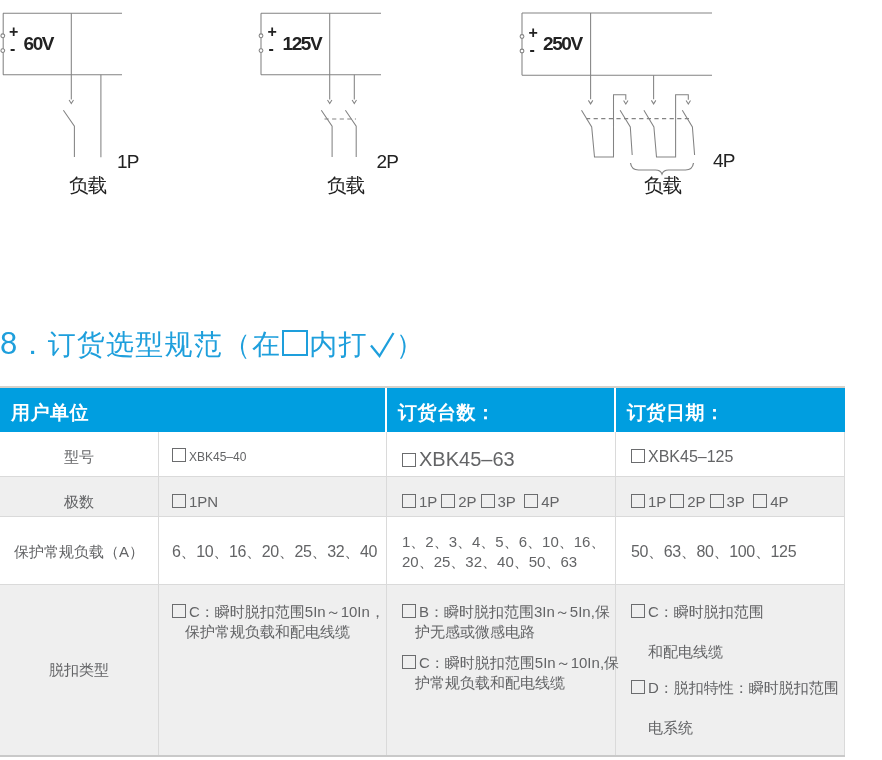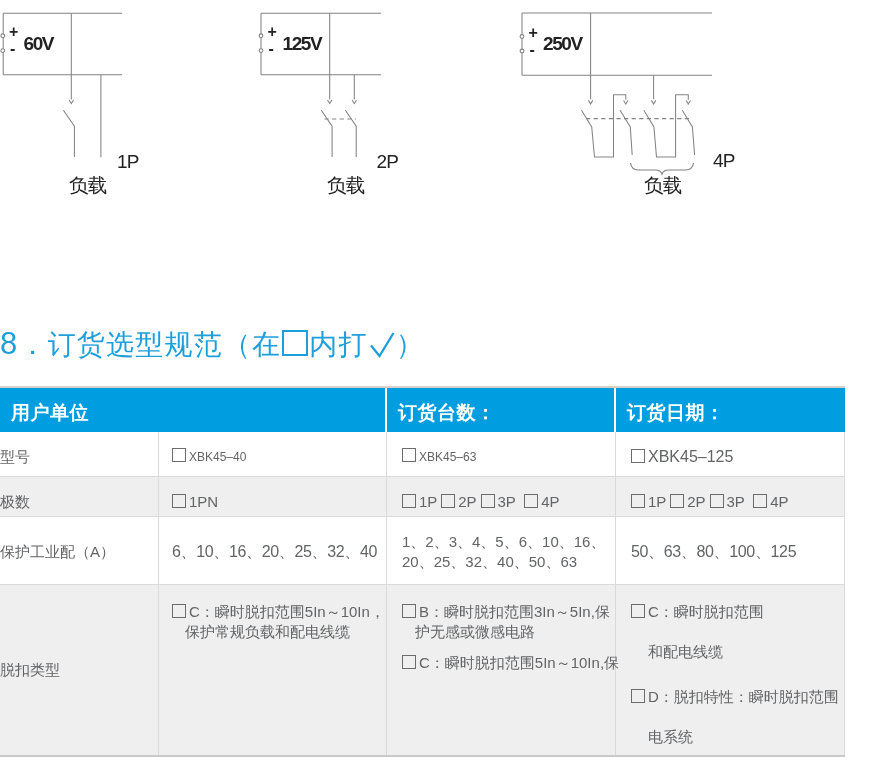--- a/index.html
+++ b/index.html
@@ -8,21 +8,21 @@
   .abs{position:absolute;}
   
   .topline{left:0;top:386px;width:845px;height:2px;background:#d8d1c9;}
   .hblue{top:388px;height:44px;background:#009ee0;}
   .hblue span{position:absolute;left:11px;top:12px;color:#ffffff;font-weight:bold;font-size:19px;letter-spacing:.5px;}
   .rowbg{left:0;width:845px;background:#efefef;}
   .hb{left:0;width:845px;height:1px;background:#dadada;}
   .vb{width:1px;background:#dadada;top:432px;height:323px;}
   .botline{left:0;top:755px;width:845px;height:2px;background:#c9c9c9;}
   .cell{color:#636466;font-size:15px;}
-  .lab{left:0;width:158px;text-align:left;}
+  .lab{left:0;width:158px;text-align:center;}
   .ck{display:inline-block;width:12px;height:12px;border:1px solid #6b6c6e;margin-right:3px;vertical-align:-1px;}
   
   .h8{left:0;top:326px;color:#1e9fdc;font-size:28px;width:700px;letter-spacing:1.2px;}
   .hck{display:inline-block;width:22px;height:22px;border:2px solid #1e9fdc;margin:0 1px;vertical-align:-2px;}
 </style>
 </head>
 <body>
 
 <svg class="abs" style="left:0;top:0" width="882" height="310" viewBox="0 0 882 310">
   <g fill="none" stroke="#838383" stroke-width="1.05">
@@ -111,37 +111,37 @@
 <div class="abs hb" style="top:584px"></div>
 <div class="abs botline"></div>
 
 <div class="abs vb" style="left:158px"></div>
 <div class="abs vb" style="left:386px"></div>
 <div class="abs vb" style="left:615px"></div>
 <div class="abs vb" style="left:844px"></div>
 
 <div class="abs cell lab" style="top:448px">型号</div>
 <div class="abs cell" style="left:172px;top:448px;font-size:12px"><i class="ck"></i>XBK45–40</div>
-<div class="abs cell" style="left:402px;top:448px;font-size:12px"><i class="ck"></i>XBK45–63</div>
+<div class="abs cell" style="left:402px;top:448px;font-size:20px"><i class="ck"></i>XBK45–63</div>
 <div class="abs cell" style="left:631px;top:448px;font-size:16px"><i class="ck"></i>XBK45–125</div>
 
 <div class="abs cell lab" style="top:493px">极数</div>
 <div class="abs cell" style="left:172px;top:493px"><i class="ck"></i>1PN</div>
 <div class="abs cell" style="left:402px;top:493px"><i class="ck"></i>1P <i class="ck"></i>2P <i class="ck"></i>3P&nbsp; <i class="ck"></i>4P</div>
 <div class="abs cell" style="left:631px;top:493px"><i class="ck"></i>1P <i class="ck"></i>2P <i class="ck"></i>3P&nbsp; <i class="ck"></i>4P</div>
 
-<div class="abs cell lab" style="top:543px">保护工业配（A）</div>
+<div class="abs cell lab" style="top:543px">保护常规负载（A）</div>
 <div class="abs cell" style="left:172px;top:542px;font-size:16px;letter-spacing:-0.35px">6、10、16、20、25、32、40</div>
 <div class="abs cell" style="left:402px;top:532px;line-height:20px">1、2、3、4、5、6、10、16、<br>20、25、32、40、50、63</div>
 <div class="abs cell" style="left:631px;top:542px;font-size:16px;letter-spacing:-0.35px">50、63、80、100、125</div>
 
 <div class="abs cell lab" style="top:661px">脱扣类型</div>
 <div class="abs cell" style="left:172px;top:602px;line-height:20px">
   <i class="ck"></i>C：瞬时脱扣范围5In～10In，<br><span style="padding-left:13px">保护常规负载和配电线缆</span>
 </div>
 <div class="abs cell" style="left:402px;top:602px;line-height:20px">
   <div><i class="ck"></i>B：瞬时脱扣范围3In～5In,保<br><span style="padding-left:13px">护无感或微感电路</span></div>
-  <div style="margin-top:11px"><i class="ck"></i>C：瞬时脱扣范围5In～10In,保<br></div>
+  <div style="margin-top:11px"><i class="ck"></i>C：瞬时脱扣范围5In～10In,保<br><span style="padding-left:13px">护常规负载和配电线缆</span></div>
 </div>
 <div class="abs cell" style="left:631px;top:602px;line-height:20px">
   <div><i class="ck"></i>C：瞬时脱扣范围<br><br><span style="padding-left:17px">和配电线缆</span></div>
-  <div style="margin-top:25px"><i class="ck"></i>D：脱扣特性：瞬时脱扣范围<br><br><span style="padding-left:17px">电系统</span></div>
+  <div style="margin-top:16px"><i class="ck"></i>D：脱扣特性：瞬时脱扣范围<br><br><span style="padding-left:17px">电系统</span></div>
 </div>
 
 </body></html>

